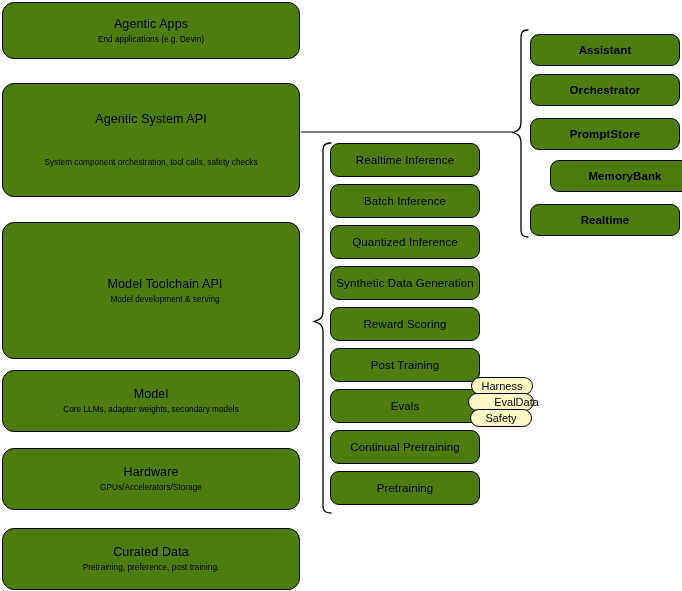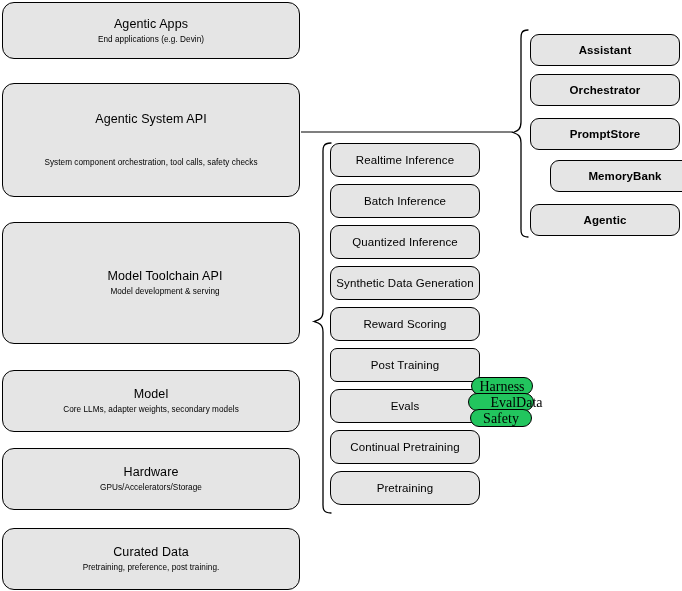--- a/index.html
+++ b/index.html
@@ -9,21 +9,21 @@
     color:#000000;
   }
   .layer{position:absolute;left:0;top:0;width:682px;height:591px;}
   svg.layer{pointer-events:none;}
 
   .box{
     position:absolute;
     box-sizing:border-box;
     border:1.2px solid #000;
     border-radius:12px;
-    background:#e5e5e5;
+    background:#4d7c0f;
     display:flex;
     flex-direction:column;
     align-items:center;
     justify-content:center;
     text-align:center;
   }
   .box .title{
     font-size:12.5px;
     line-height:15px;
     color:#000;
@@ -57,28 +57,27 @@
     font-size:11.5px;
     font-weight:bold;
   }
   .right-box .title{font-size:11.5px;line-height:14px;}
 
   
   .pill{
     position:absolute;
     box-sizing:border-box;
     border:1.3px solid #000;
-    background:#22c55e;
+    background:#fef9c3;
     border-radius:40px;
     display:flex;align-items:center;justify-content:center;
-    font-size:14px;
+    font-size:11px;
     line-height:13px;
     white-space:nowrap;
     z-index:5;
-    font-family:Liberation Serif, serif;
   }
 </style>
 </head>
 <body>
 
 <svg class="layer" width="682" height="591" viewBox="0 0 682 591" fill="none">
 
   <path d="M 301 132 L 513 132" stroke="#000" stroke-width="1.2" fill="none"></path>
 
   <path d="M 528 30
@@ -101,21 +100,21 @@
 <div class="box stack-box" style="top:2px;height:57px;">
   <div class="title">Agentic Apps</div>
   <div class="sub">End applications (e.g. Devin)</div>
 </div>
 
 <div class="box stack-box" style="top:83px;height:114px;gap:28px;">
   <div class="title">Agentic System API</div>
   <div class="sub">System component orchestration, tool calls, safety checks</div>
 </div>
 
-<div class="box stack-box" style="top:222px;height:122px;padding-left:28px;">
+<div class="box stack-box" style="top:222px;height:137px;padding-left:28px;">
   <div class="title">Model Toolchain API</div>
   <div class="sub">Model development &amp; serving</div>
 </div>
 
 <div class="box stack-box" style="top:370px;height:62px;">
   <div class="title">Model</div>
   <div class="sub">Core LLMs, adapter weights, secondary models</div>
 </div>
 
 <div class="box stack-box" style="top:448px;height:62px;">
@@ -136,30 +135,30 @@
 </div>
 <div class="box mid-box" style="top:225px;">
   <div class="title">Quantized Inference</div>
 </div>
 <div class="box mid-box" style="top:266px;">
   <div class="title">Synthetic Data Generation</div>
 </div>
 <div class="box mid-box" style="top:307px;">
   <div class="title">Reward Scoring</div>
 </div>
-<div class="box mid-box" style="top:348px;border-radius:7px;">
+<div class="box mid-box" style="top:348px;">
   <div class="title">Post Training</div>
 </div>
 <div class="box mid-box" style="top:389px;">
   <div class="title">Evals</div>
 </div>
 <div class="box mid-box" style="top:430px;">
   <div class="title">Continual Pretraining</div>
 </div>
-<div class="box mid-box" style="top:471px;border-radius:11px;">
+<div class="box mid-box" style="top:471px;">
   <div class="title">Pretraining</div>
 </div>
 
 <div class="pill" style="left:471px;top:377px;width:62px;height:18px;">
   <span>Harness</span>
 </div>
 <div class="pill" style="left:468px;top:393px;width:66px;height:18px;padding-left:31px;">
   <span>EvalData</span>
 </div>
 <div class="pill" style="left:470px;top:409px;width:62px;height:18px;">
@@ -172,14 +171,14 @@
 <div class="box right-box" style="top:74px;">
   <div class="title">Orchestrator</div>
 </div>
 <div class="box right-box" style="top:118px;">
   <div class="title">PromptStore</div>
 </div>
 <div class="box right-box" style="top:160px;margin-left:20px;">
   <div class="title">MemoryBank</div>
 </div>
 <div class="box right-box" style="top:204px;">
-  <div class="title">Agentic</div>
+  <div class="title">Realtime</div>
 </div>
 
 </body></html>

